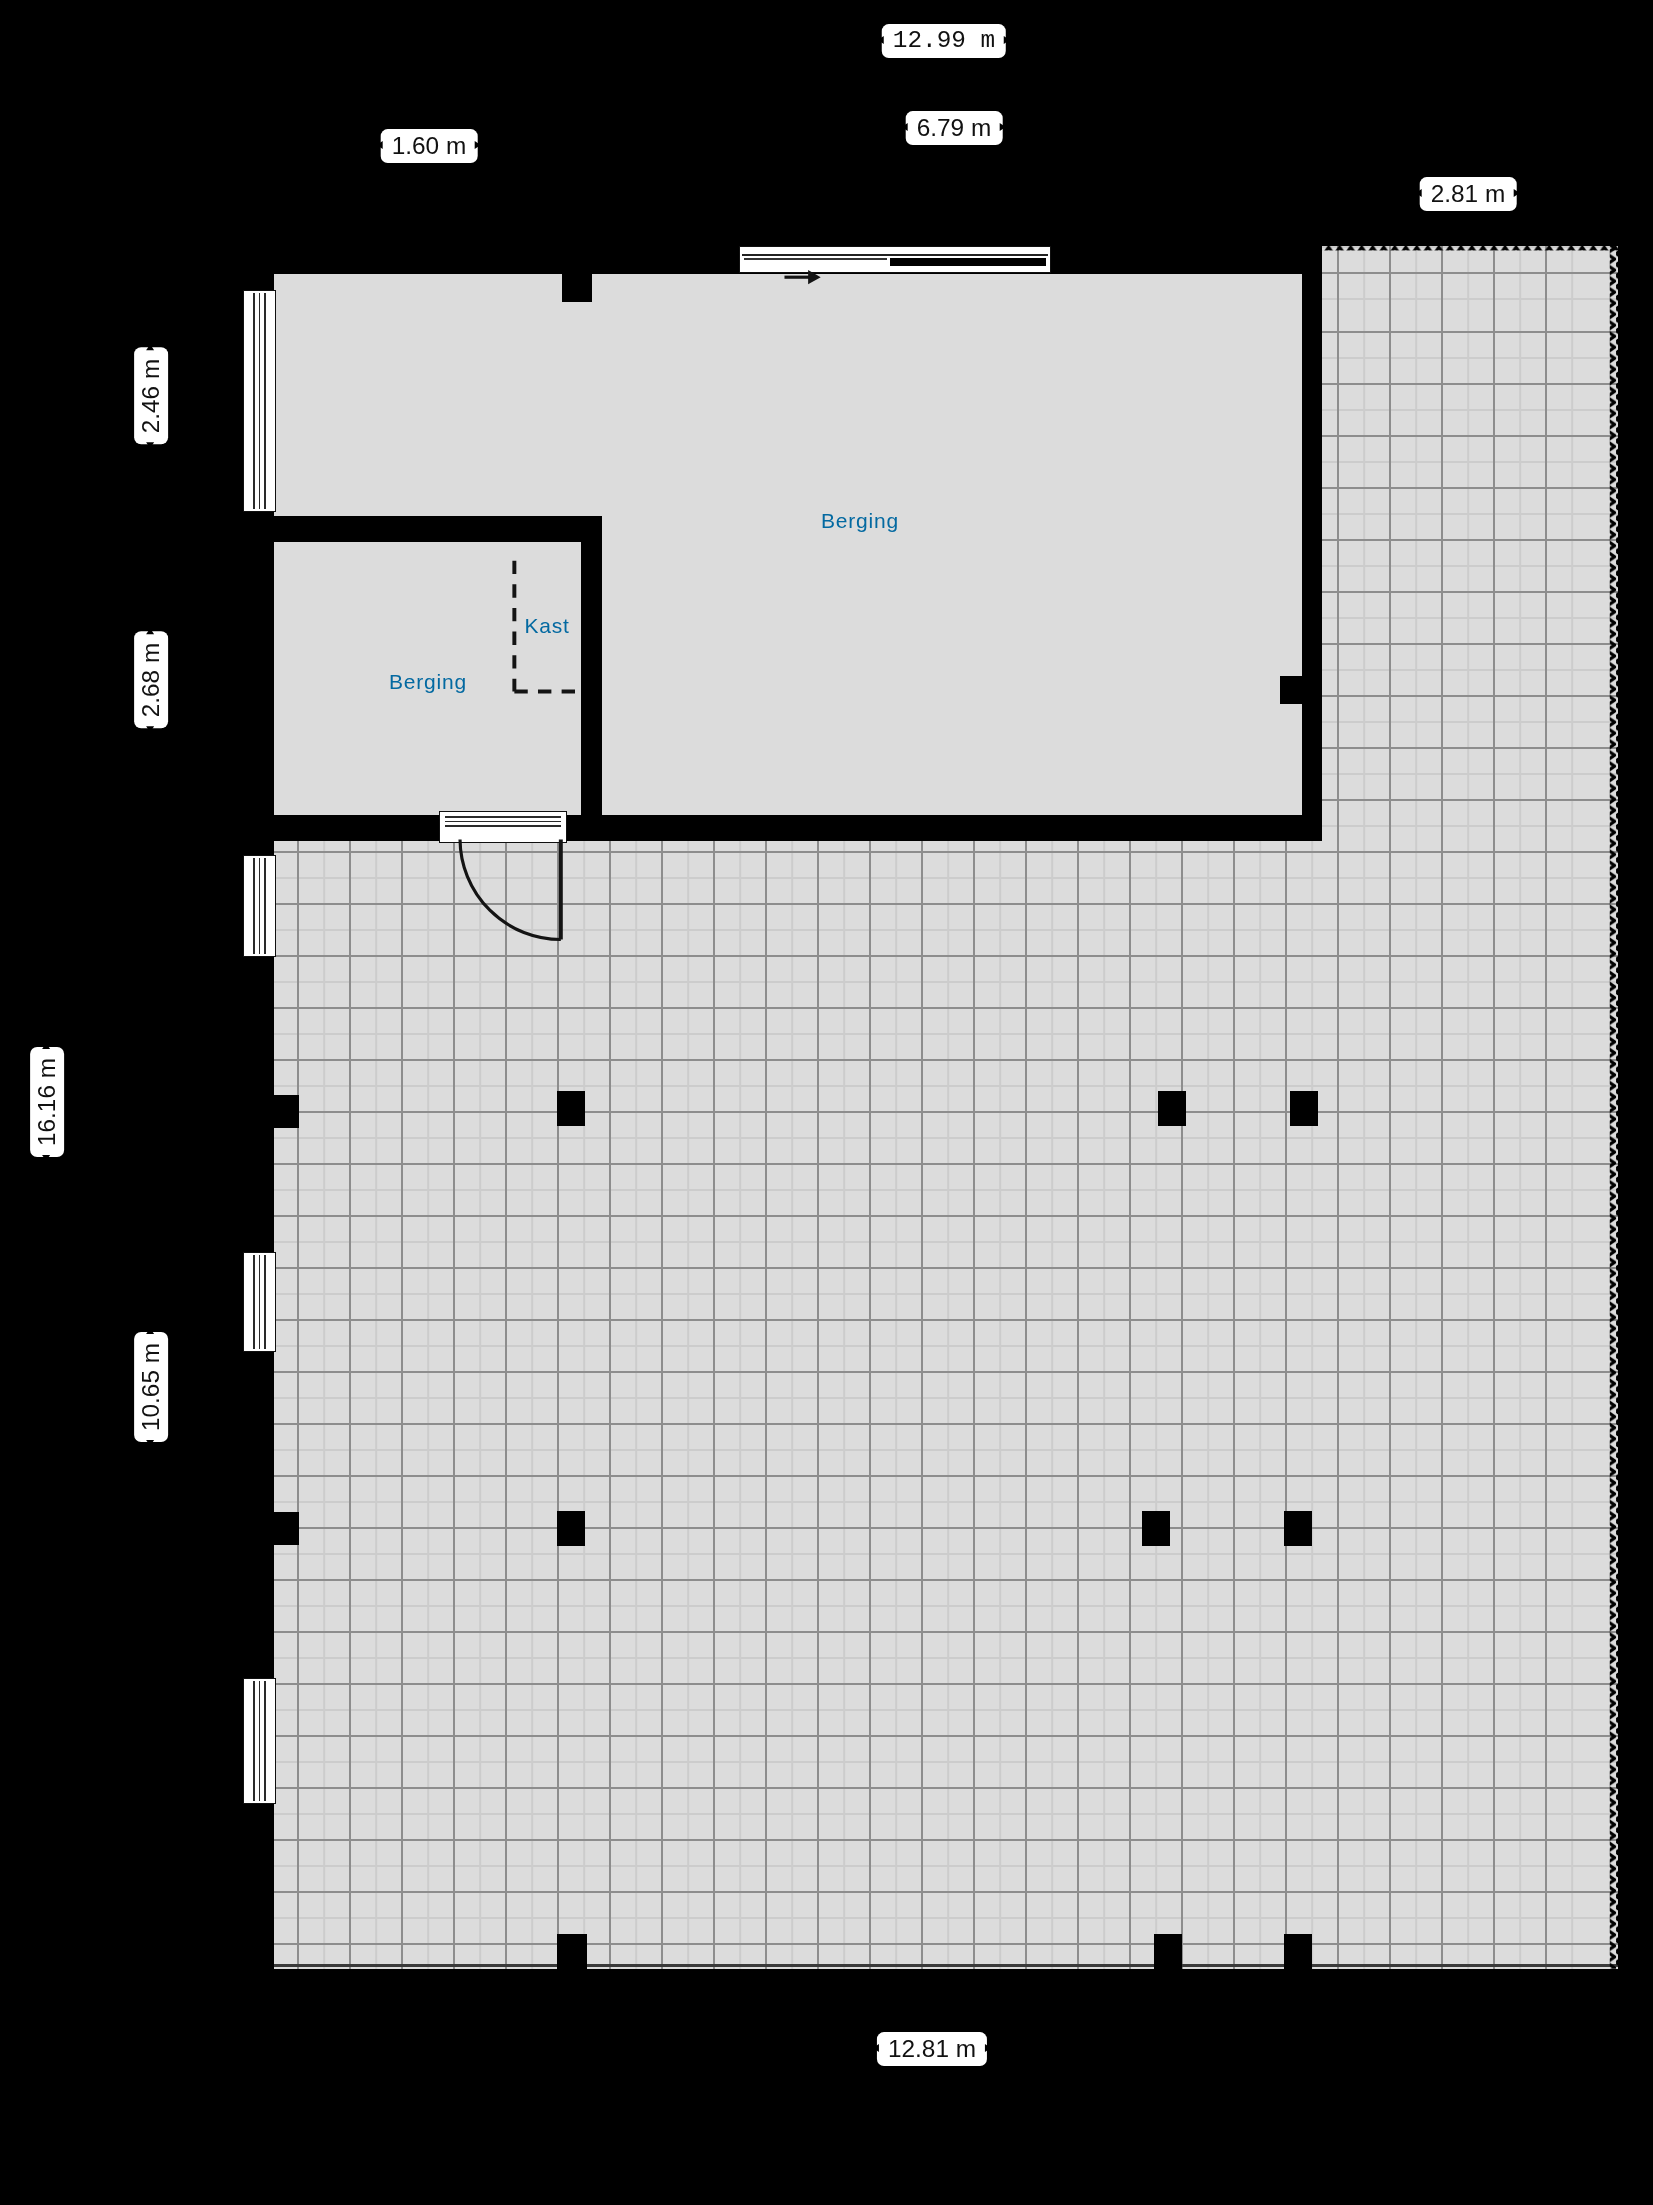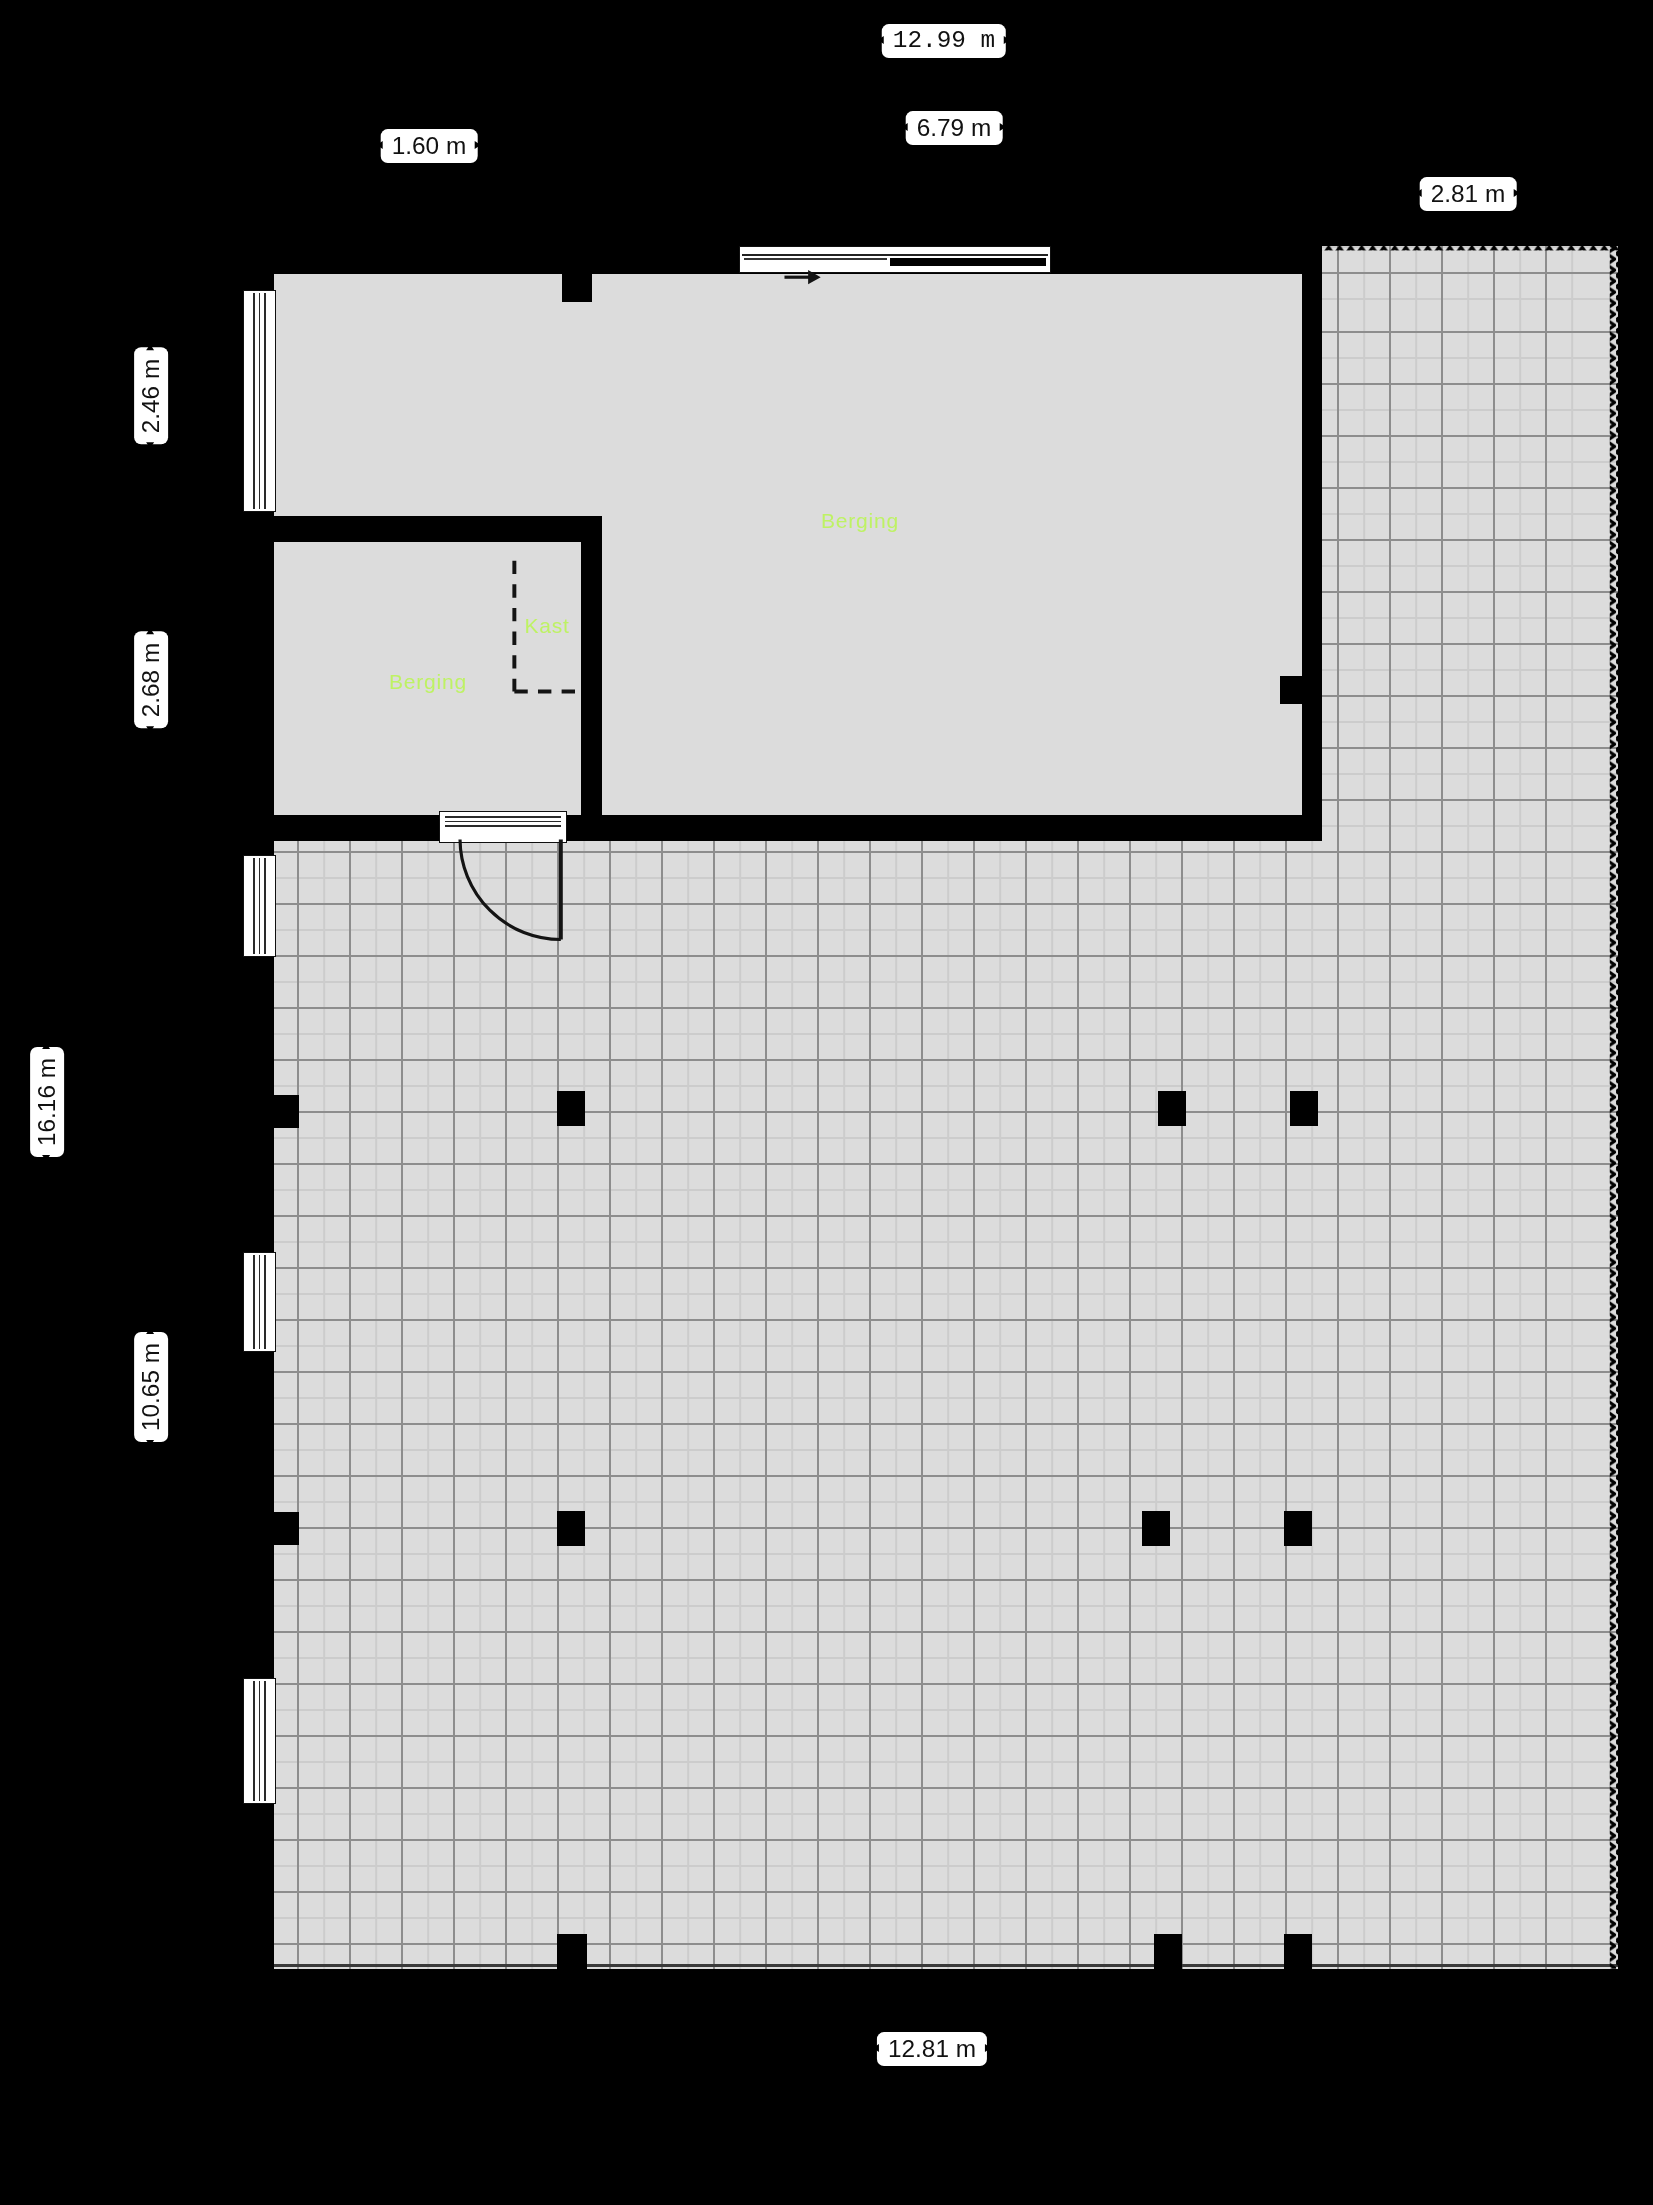--- a/index.html
+++ b/index.html
@@ -35,21 +35,21 @@
   .threshold{background:#fff;border:0.8px solid #101010;box-sizing:border-box;}
   .threshold .sill{position:absolute;left:4.7px;right:4.7px;top:3.9px;height:12.6px;
     background:repeating-linear-gradient(to bottom,#2a2a2a 0 1.6px,#fff 1.6px 4.7px);}
 
   
   .slider{background:#fff;border:1.6px solid #101010;box-sizing:border-box;}
   .slider .rail{position:absolute;left:2.4px;right:2.4px;top:7px;height:1.6px;background:#222;}
   .slider .panel{position:absolute;left:150px;width:156px;top:11px;height:7.9px;background:#000;}
   .slider .panel2{position:absolute;left:3.9px;width:143px;top:11px;height:2.4px;background:#333;}
 
-  .room-label{color:#bef264;font-size:21px;letter-spacing:0.8px;transform:translate(-50%,-50%);white-space:nowrap;}
+  .room-label{color:#0369a1;font-size:21px;letter-spacing:0.8px;transform:translate(-50%,-50%);white-space:nowrap;}
 
   .dim{background:#fff;color:#111;font-size:24.4px;line-height:1;padding:4.7px 11px;
        border-radius:7px;white-space:nowrap;z-index:9;}
   .dim.h{transform:translate(-50%,-50%);}
   .dim.v{transform:translate(-50%,-50%) rotate(-90deg);}
   .dim::before,.dim::after{content:"";position:absolute;top:50%;margin-top:-4.7px;
        border-top:4.7px solid transparent;border-bottom:4.7px solid transparent;}
   .dim::before{left:-3.9px;border-right:6.3px solid #000;}
   .dim::after{right:-3.9px;border-left:6.3px solid #000;}
 

